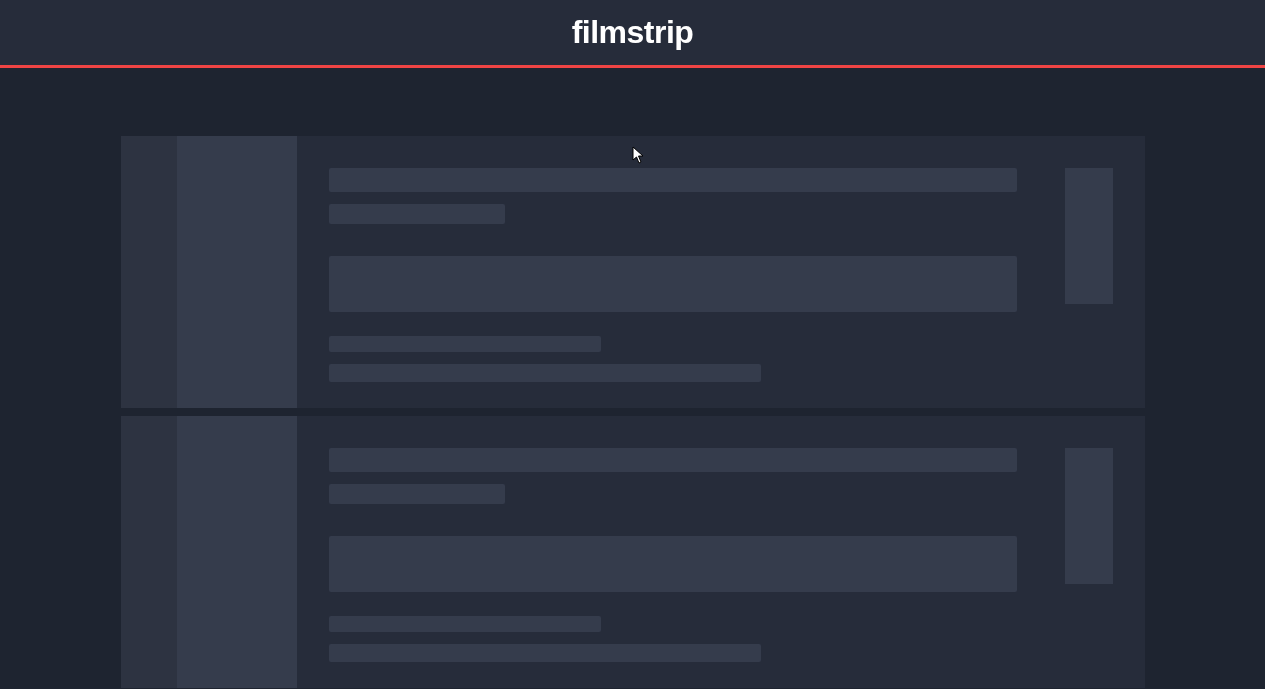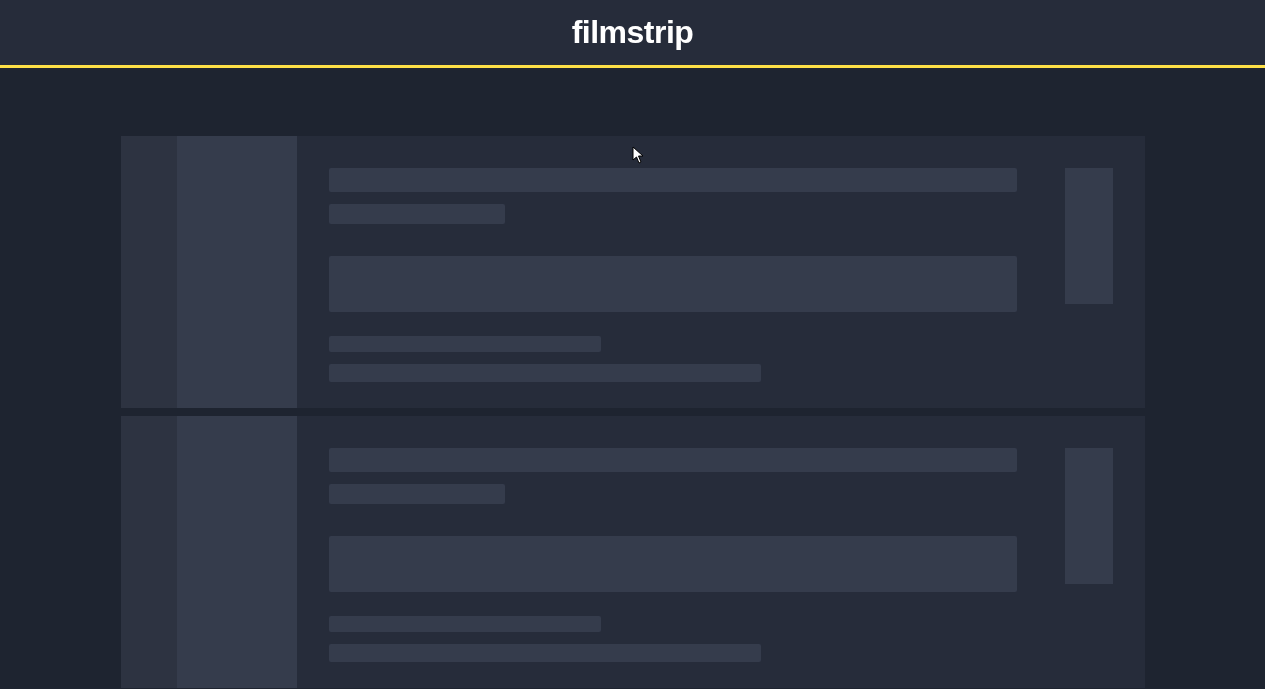--- a/index.html
+++ b/index.html
@@ -10,21 +10,21 @@
       height: 689px;
       overflow: hidden;
       position: relative;
     }
     .header {
       background: #262c3a;
       height: 68px;
       display: flex;
       align-items: center;
       justify-content: center;
-      border-bottom: 3px solid #fde047;
+      border-bottom: 3px solid #ef4444;
     }
     .app-title {
       color: #ffffff;
       font-size: 32px;
       font-weight: 800;
       letter-spacing: -0.5px;
     }
     .content {
       padding-top: 68px;
     }

